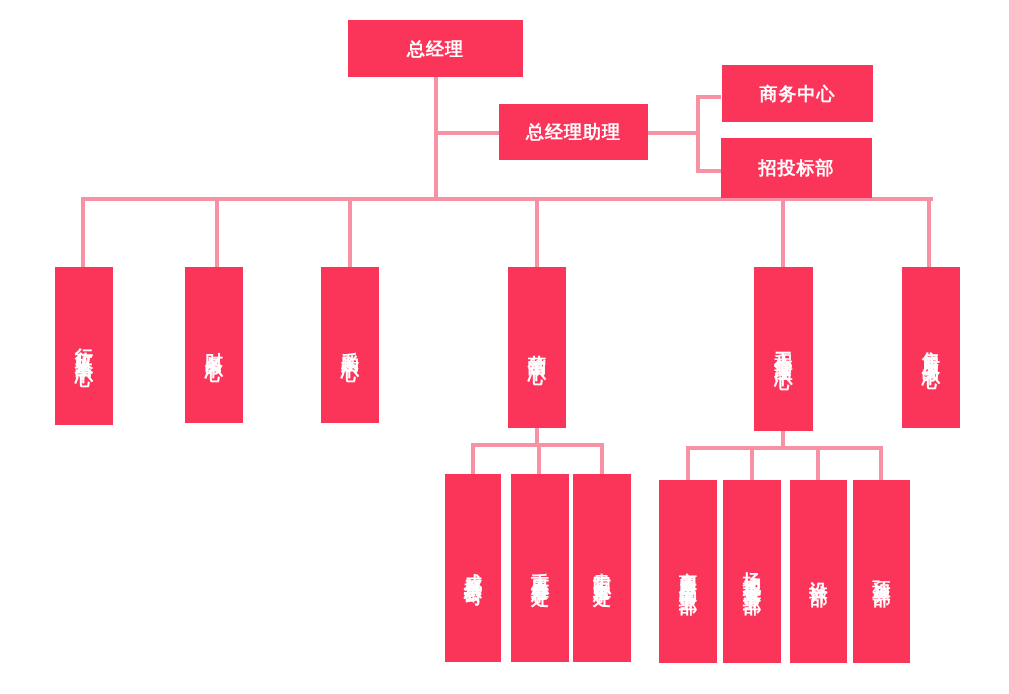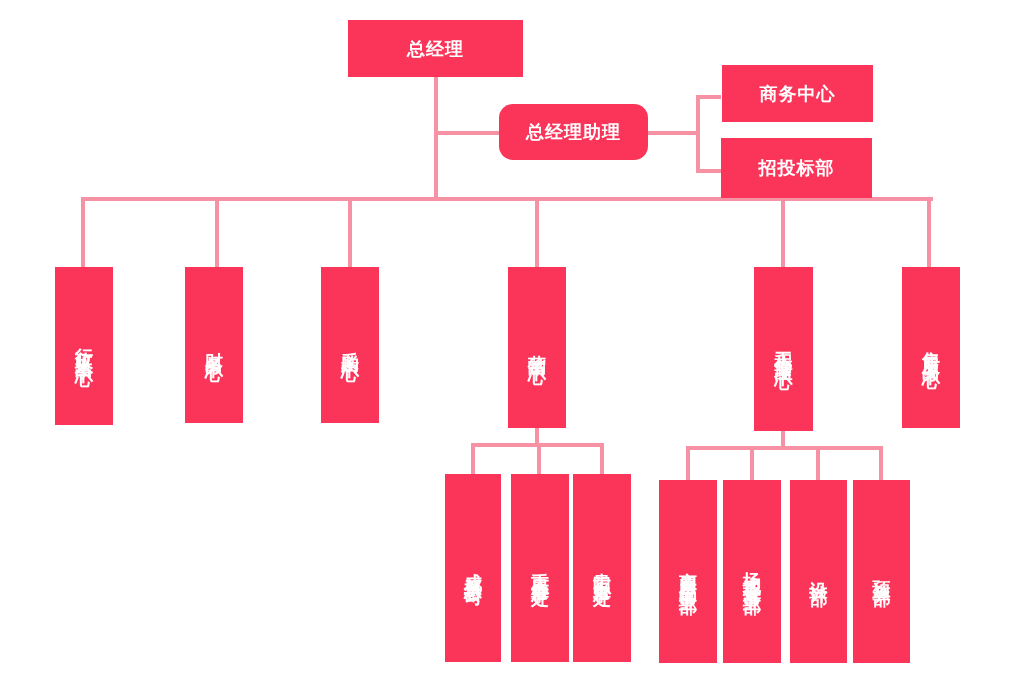--- a/index.html
+++ b/index.html
@@ -108,21 +108,21 @@
   <div class="line l19" style="background: rgb(247, 145, 164);"></div>
   <div class="line l20" style="background: rgb(247, 145, 164);"></div>
   <div class="line l21" style="background: rgb(247, 145, 164);"></div>
   <div class="line l22" style="background: rgb(247, 145, 164);"></div>
   <div class="line l23" style="background: rgb(247, 145, 164);"></div>
   <div class="line l24" style="background: rgb(247, 145, 164);"></div>
 
   <div class="node h" id="n-ceo" style="background: rgb(251, 52, 89); color: rgb(255, 255, 255);">
     <span>总经理</span>
   </div>
-  <div class="node h" id="n-assistant" style="background: rgb(251, 52, 89); color: rgb(255, 255, 255); border-radius: 14px;">
+  <div class="node h" id="n-assistant" style="background: rgb(251, 52, 89); color: rgb(255, 255, 255);">
     <span>总经理助理</span>
   </div>
   <div class="node h" id="n-business" style="background: rgb(251, 52, 89); color: rgb(255, 255, 255);">
     <span>商务中心</span>
   </div>
   <div class="node h" id="n-bidding" style="background: rgb(251, 52, 89); color: rgb(255, 255, 255);">
     <span>招投标部</span>
   </div>
 
   <div class="node v" id="n-adminhr" style="background: rgb(251, 52, 89); color: rgb(255, 255, 255);">

